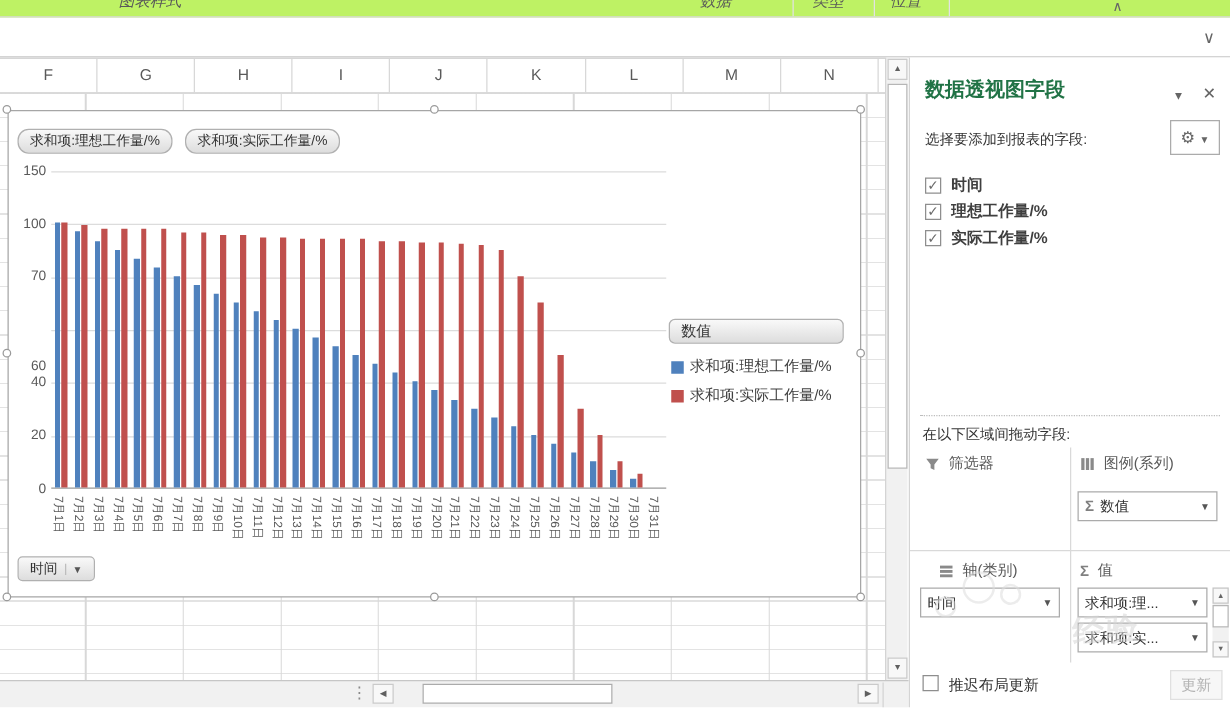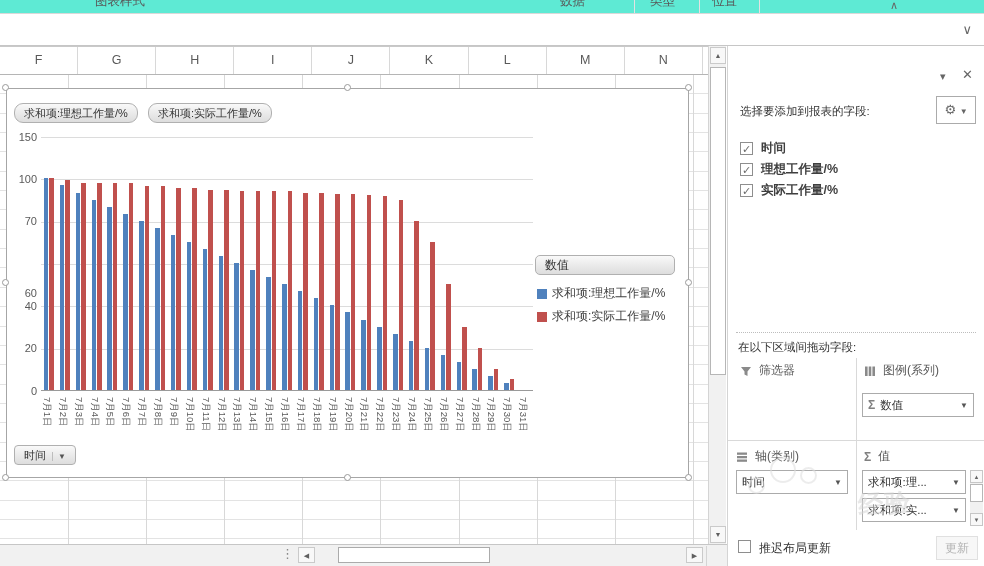--- a/index.html
+++ b/index.html
@@ -2,22 +2,22 @@
 <html><head>
 <meta charset="utf-8">
 <style>
   * { margin:0; padding:0; box-sizing:border-box; }
   html,body { width:984px; height:566px; overflow:hidden; background:#fff;
     font-family:"Liberation Sans","DejaVu Sans",sans-serif; }
   .abs { position:absolute; }
   body { position:relative; }
 
   
-  #ribbon-strip { left:0; top:0; width:984px; height:14px; background:#5eead4;
-    border-bottom:1px solid #d9d9d9; overflow:hidden; }
+  #ribbon-strip { left:0; top:0; width:984px; height:14px; background:#bef264;
+    border-bottom:1px solid #d9d9d9; overflow:hidden;font-style:italic; }
   .ribbon-label { position:absolute; top:-7px; font-size:12.5px; color:#595959; white-space:nowrap; }
   .ribbon-sep { position:absolute; top:0; width:1px; height:14px; background:#e2e2e2; }
   #ribbon-collapse { position:absolute; left:890px; top:-1px; color:#666; font-size:11px; }
 
   
   #formula-strip { left:0; top:15px; width:984px; height:31px; background:#fff;
     border-bottom:1px solid #c6c6c6; }
   #formula-expand { position:absolute; right:12px; top:7px; color:#666; font-size:13px; }
 
   
@@ -350,20 +350,21 @@
 </div>
 <div class="abs" id="bottom-bar">
   <span id="hsplit-dots">⋮</span>
   <div class="scroll-btn" id="hscroll-left">◀</div>
   <div id="hscroll-thumb"></div>
   <div class="scroll-btn" id="hscroll-right">▶</div>
   <div id="scroll-corner"></div>
 </div>
 
 <div class="abs" id="panel">
+  <div id="panel-title">数据透视图字段</div>
   <div id="panel-collapse">▾</div>
   <div id="panel-close">✕</div>
   <div id="panel-subtitle">选择要添加到报表的字段:</div>
   <div id="gear-btn">
     <span>⚙</span>
     <span style="font-size:8px">▼</span>
   </div>
   <div id="field-list">
       <div class="field-row">
         <span class="checkbox">✓</span>
@@ -393,21 +394,21 @@
   <div class="zone-header" style="left:136px;top:316px">
     <svg width="12" height="12" viewBox="0 0 12 12">
         <g fill="#8a8a8a">
           <rect x="1" y="1.5" width="2.6" height="9.5"></rect>
           <rect x="4.7" y="1.5" width="2.6" height="9.5"></rect>
           <rect x="8.4" y="1.5" width="2.6" height="9.5"></rect>
         </g>
       </svg>
     <span>图例(系列)</span>
   </div>
-  <div class="zone-header" style="left:8px;top:402px">
+  <div class="zone-header" style="left:23px;top:402px">
     <svg width="12" height="12" viewBox="0 0 12 12">
         <g fill="#8a8a8a">
           <rect x="1" y="1.5" width="10" height="2.3"></rect>
           <rect x="1" y="5" width="10" height="2.3"></rect>
           <rect x="1" y="8.5" width="10" height="2.3"></rect>
         </g>
       </svg>
     <span>轴(类别)</span>
   </div>
   <div class="zone-header" style="left:136px;top:402px">

